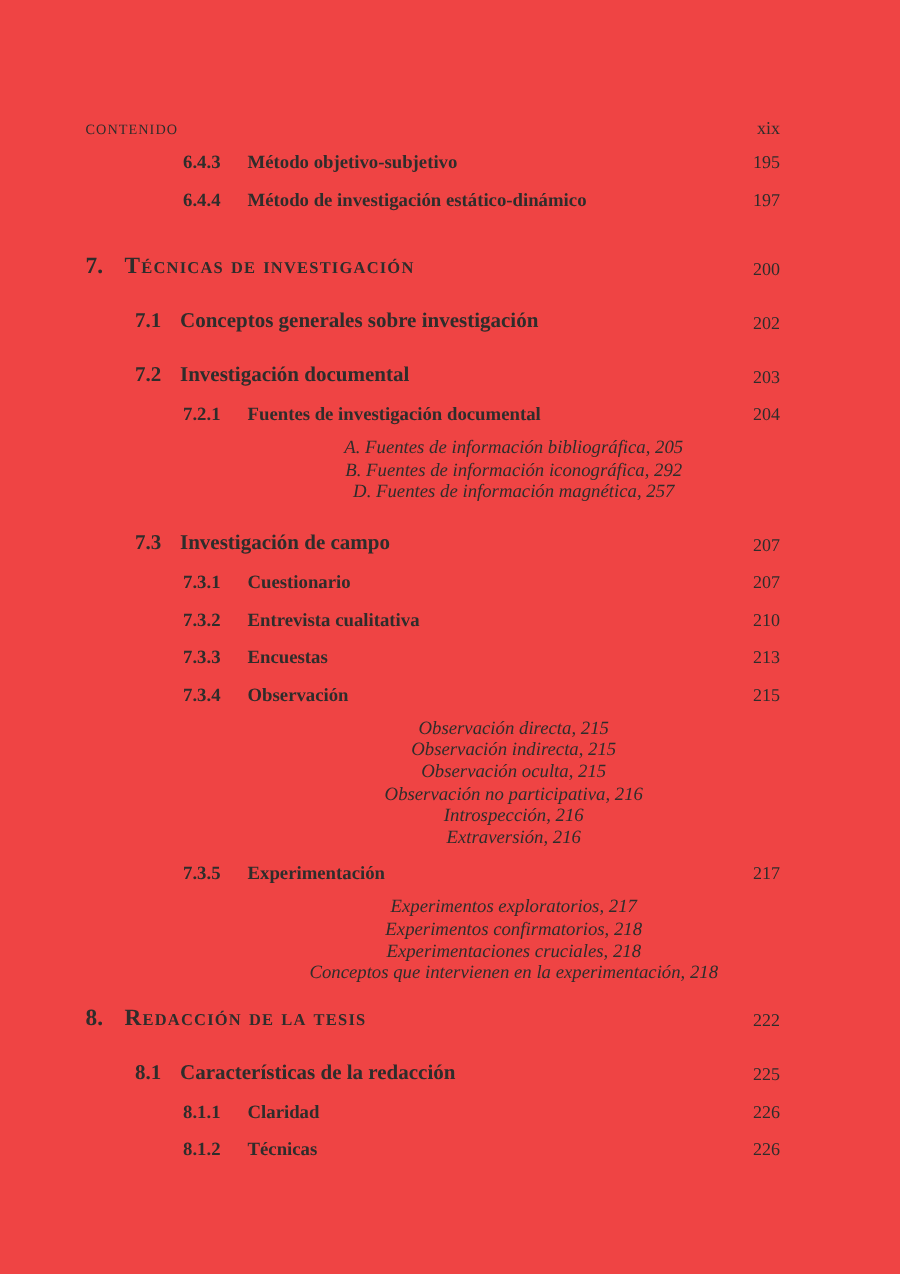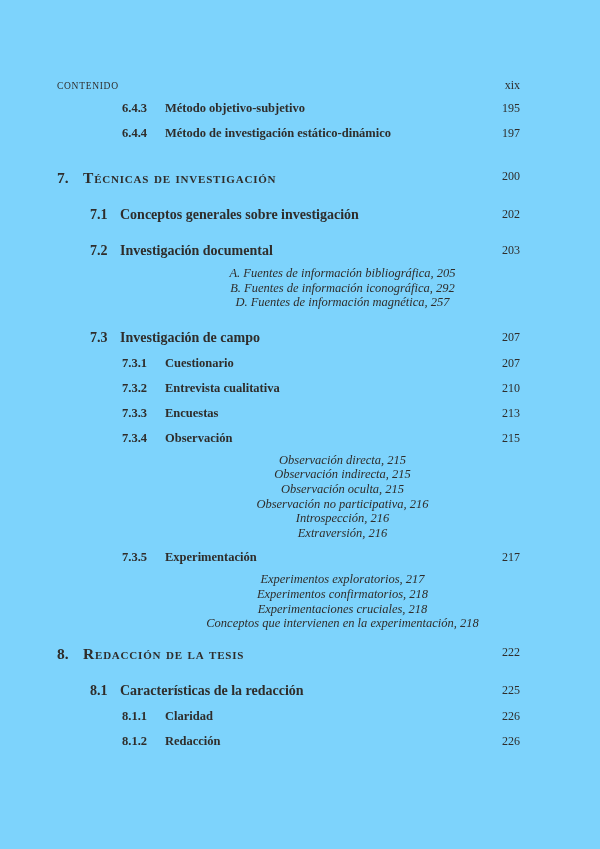--- a/index.html
+++ b/index.html
@@ -17,21 +17,21 @@
   .running-header {
     display:flex; justify-content:space-between; align-items:baseline;
     height:13px;
   }
   .running-header .hleft {
     font-size:9.5px; letter-spacing:0.7px; font-variant:small-caps;
     text-transform:none;
   }
   .running-header .hright { font-size:12px; }
 
-  .row { display:flex; align-items:flex-start; }
+  .row { display:flex; align-items:flex-end; }
   .row .num  { flex:none; font-weight:bold; }
   .row .title{ font-weight:bold; }
   .row .pagenum { margin-left:auto; font-weight:normal; font-size:12px; flex:none; }
 
   .row.chapter { font-size:15.5px; margin-top:28px; }
   .row.chapter .num { width:26px; }
   .row.chapter .title { font-variant:small-caps; letter-spacing:0.8px; }
 
   .row.section { font-size:14px; margin-top:20px; margin-left:33px; }
   .row.section .num { width:30px; }
@@ -41,21 +41,21 @@
 
   .details {
     margin-left:108px; margin-top:7px;
     font-style:italic; font-size:12.5px; line-height:14.6px;text-align:center;
   }
   .details + .row.chapter { margin-top:14px; }
 </style>
 </head>
 <body>
 
-<div class="page" style="background: #7dd3fc; color: rgb(47, 45, 43);">
+<div class="page" style="background: #ef4444; color: rgb(47, 45, 43);">
   <div class="running-header">
     <span class="hleft">CONTENIDO</span>
     <span class="hright">xix</span>
   </div>
   <div class="toc">
       <div class="row subsection">
         <span class="num">6.4.3</span>
         <span class="title">Método objetivo-subjetivo</span>
         <span class="pagenum">195</span>
       </div>
@@ -71,20 +71,25 @@
       </div>
       <div class="row section">
         <span class="num">7.1</span>
         <span class="title">Conceptos generales sobre investigación</span>
         <span class="pagenum">202</span>
       </div>
       <div class="row section">
         <span class="num">7.2</span>
         <span class="title">Investigación documental</span>
         <span class="pagenum">203</span>
+      </div>
+      <div class="row subsection">
+        <span class="num">7.2.1</span>
+        <span class="title">Fuentes de investigación documental</span>
+        <span class="pagenum">204</span>
       </div>
       <div class="details">
         <div class="detail-line">A.  Fuentes de información bibliográfica, 205</div>
         <div class="detail-line">B.  Fuentes de información iconográfica, 292</div>
         <div class="detail-line">D.  Fuentes de información magnética, 257</div>
       </div>
       <div class="row section">
         <span class="num">7.3</span>
         <span class="title">Investigación de campo</span>
         <span class="pagenum">207</span>
@@ -138,17 +143,17 @@
         <span class="title">Características de la redacción</span>
         <span class="pagenum">225</span>
       </div>
       <div class="row subsection">
         <span class="num">8.1.1</span>
         <span class="title">Claridad</span>
         <span class="pagenum">226</span>
       </div>
       <div class="row subsection">
         <span class="num">8.1.2</span>
-        <span class="title">Redacción</span>
+        <span class="title">Técnicas</span>
         <span class="pagenum">226</span>
       </div>
     </div>
 </div>
 
 </body></html>

